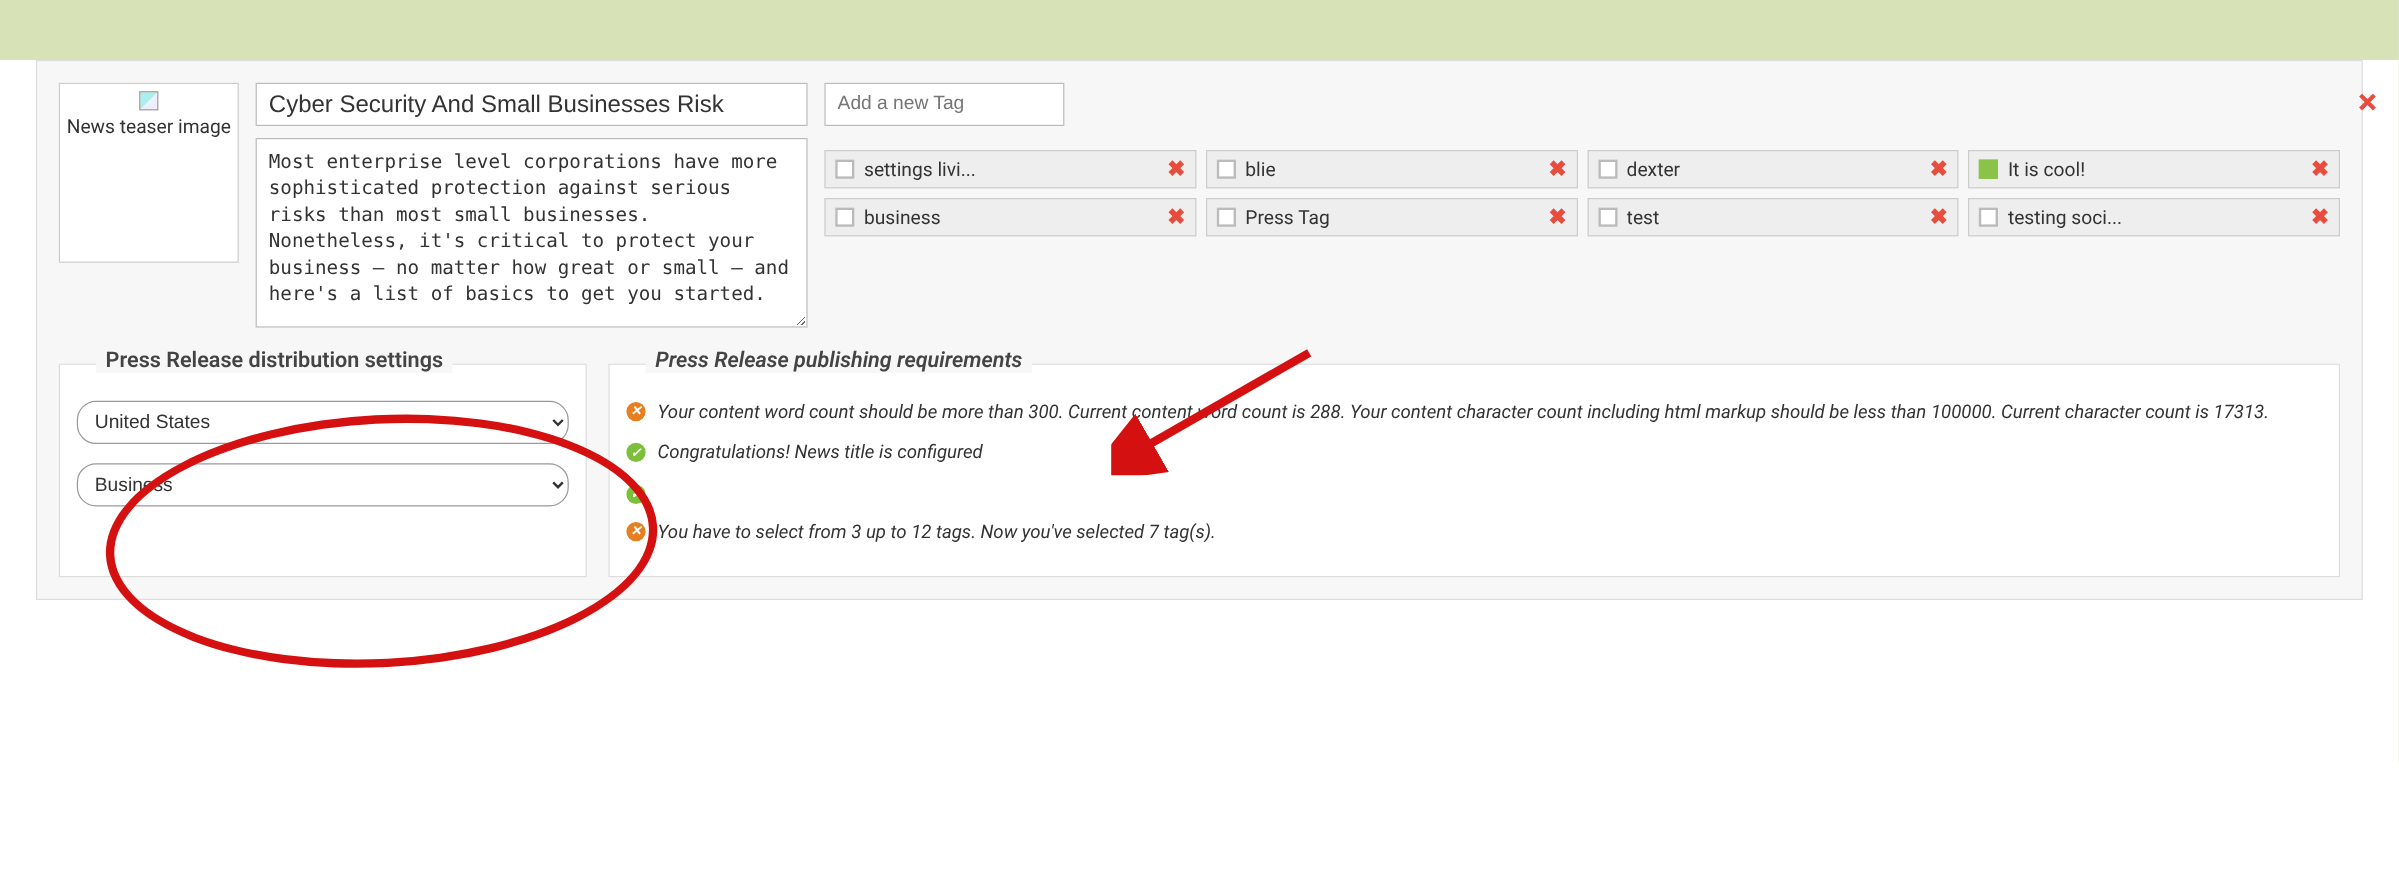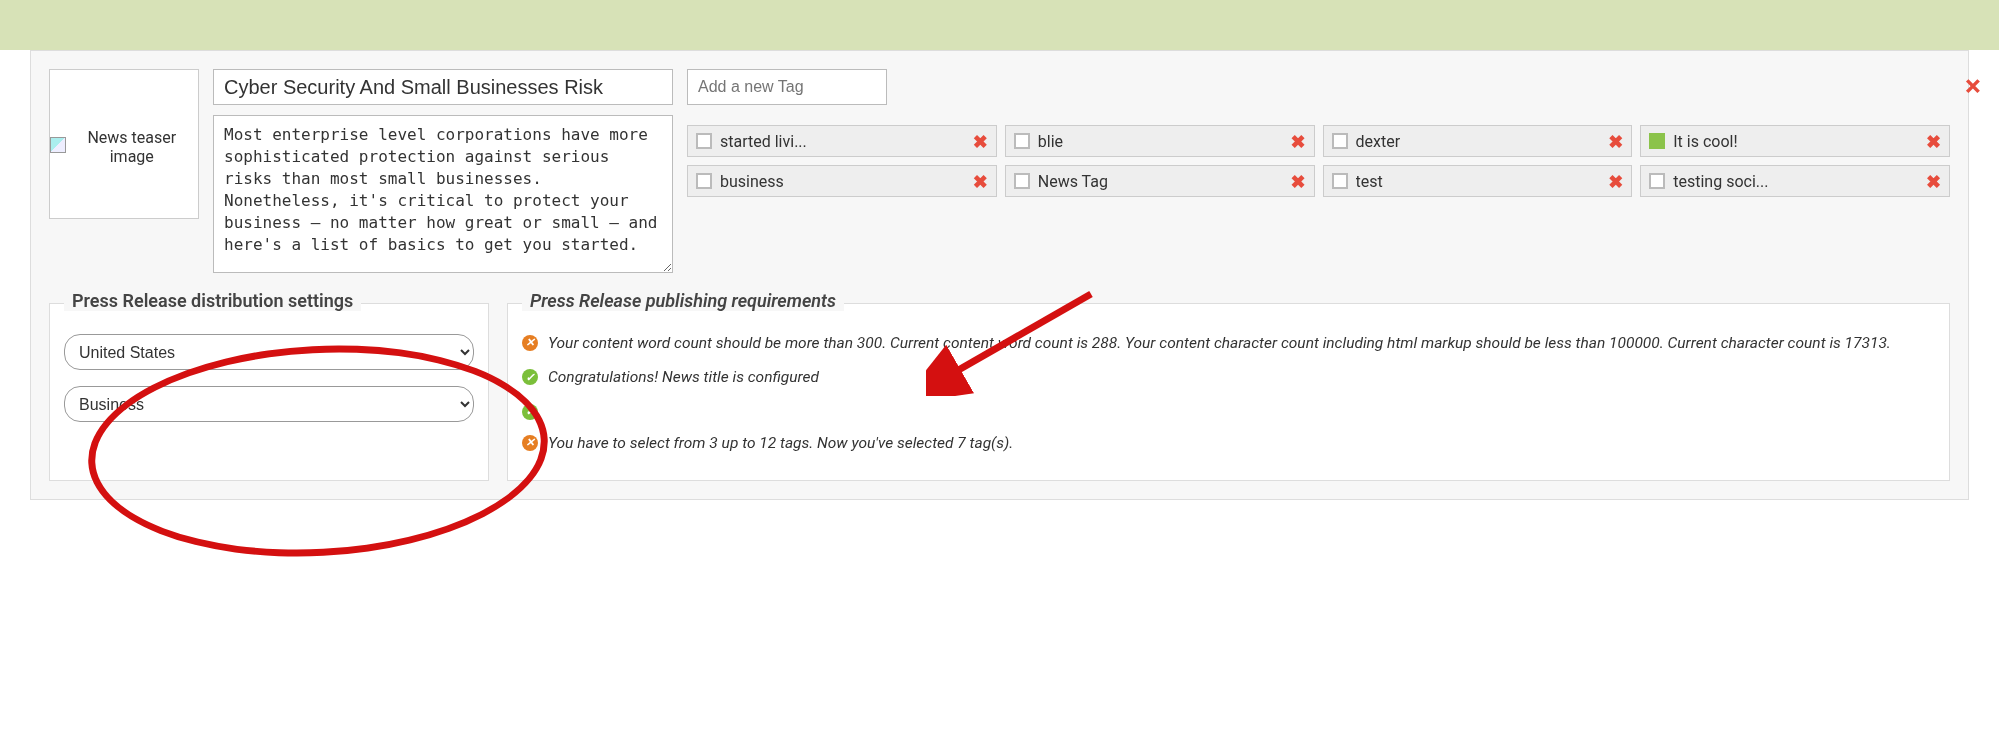--- a/index.html
+++ b/index.html
@@ -35,21 +35,21 @@
     display: flex;
     gap: 14px;
     align-items: flex-start;
   }
   .teaser-img-box {
     width: 150px;
     height: 150px;
     border: 1px solid #ccc;
     background: #fff;
     display: flex;
-    flex-direction: row;
+    flex-direction: column;
     align-items: center;
     justify-content: flex-start;
     padding-top: 6px;
     text-align: center;
     font-size: 16px;
     color: #333;
   }
   .broken-icon {
     width: 16px; height: 16px;
     margin-bottom: 4px;
@@ -155,21 +155,21 @@
     flex: 1;
     font-style: italic;
   }
   .legend {
     font-size: 18px;
     font-weight: 600;
     color: #444;
     background: #f7f7f7;
     position: absolute;
     top: -14px;
-    left: 14px;
+    left: 30px;
     padding: 0 8px;
   }
   .select {
     width: 100%;
     height: 36px;
     border: 1px solid #999;
     border-radius: 16px;
     background: #fff;
     font-size: 16px;
     padding: 4px 10px;
@@ -239,21 +239,21 @@
       <div class="mid-col">
         <input class="title-input" type="text" value="Cyber Security And Small Businesses Risk" style="">
         <textarea class="teaser-text" style="">Most enterprise level corporations have more sophisticated protection against serious risks than most small businesses. Nonetheless, it's critical to protect your business – no matter how great or small – and here's a list of basics to get you started.</textarea>
       </div>
 
       <div class="right-col">
         <input class="tag-input" type="text" placeholder="Add a new Tag" style="">
         <div class="tag-grid" id="tag-grid">
             <div class="tag">
               <span class="cb"></span>
-              <span class="tag-label">started livi...</span>
+              <span class="tag-label">settings livi...</span>
               <span class="remove">✖</span>
             </div>
             <div class="tag">
               <span class="cb"></span>
               <span class="tag-label">blie</span>
               <span class="remove">✖</span>
             </div>
             <div class="tag">
               <span class="cb"></span>
               <span class="tag-label">dexter</span>
@@ -264,21 +264,21 @@
               <span class="tag-label">It is cool!</span>
               <span class="remove">✖</span>
             </div>
             <div class="tag">
               <span class="cb"></span>
               <span class="tag-label">business</span>
               <span class="remove">✖</span>
             </div>
             <div class="tag">
               <span class="cb"></span>
-              <span class="tag-label">News Tag</span>
+              <span class="tag-label">Press Tag</span>
               <span class="remove">✖</span>
             </div>
             <div class="tag">
               <span class="cb"></span>
               <span class="tag-label">test</span>
               <span class="remove">✖</span>
             </div>
             <div class="tag">
               <span class="cb"></span>
               <span class="tag-label">testing soci...</span>

